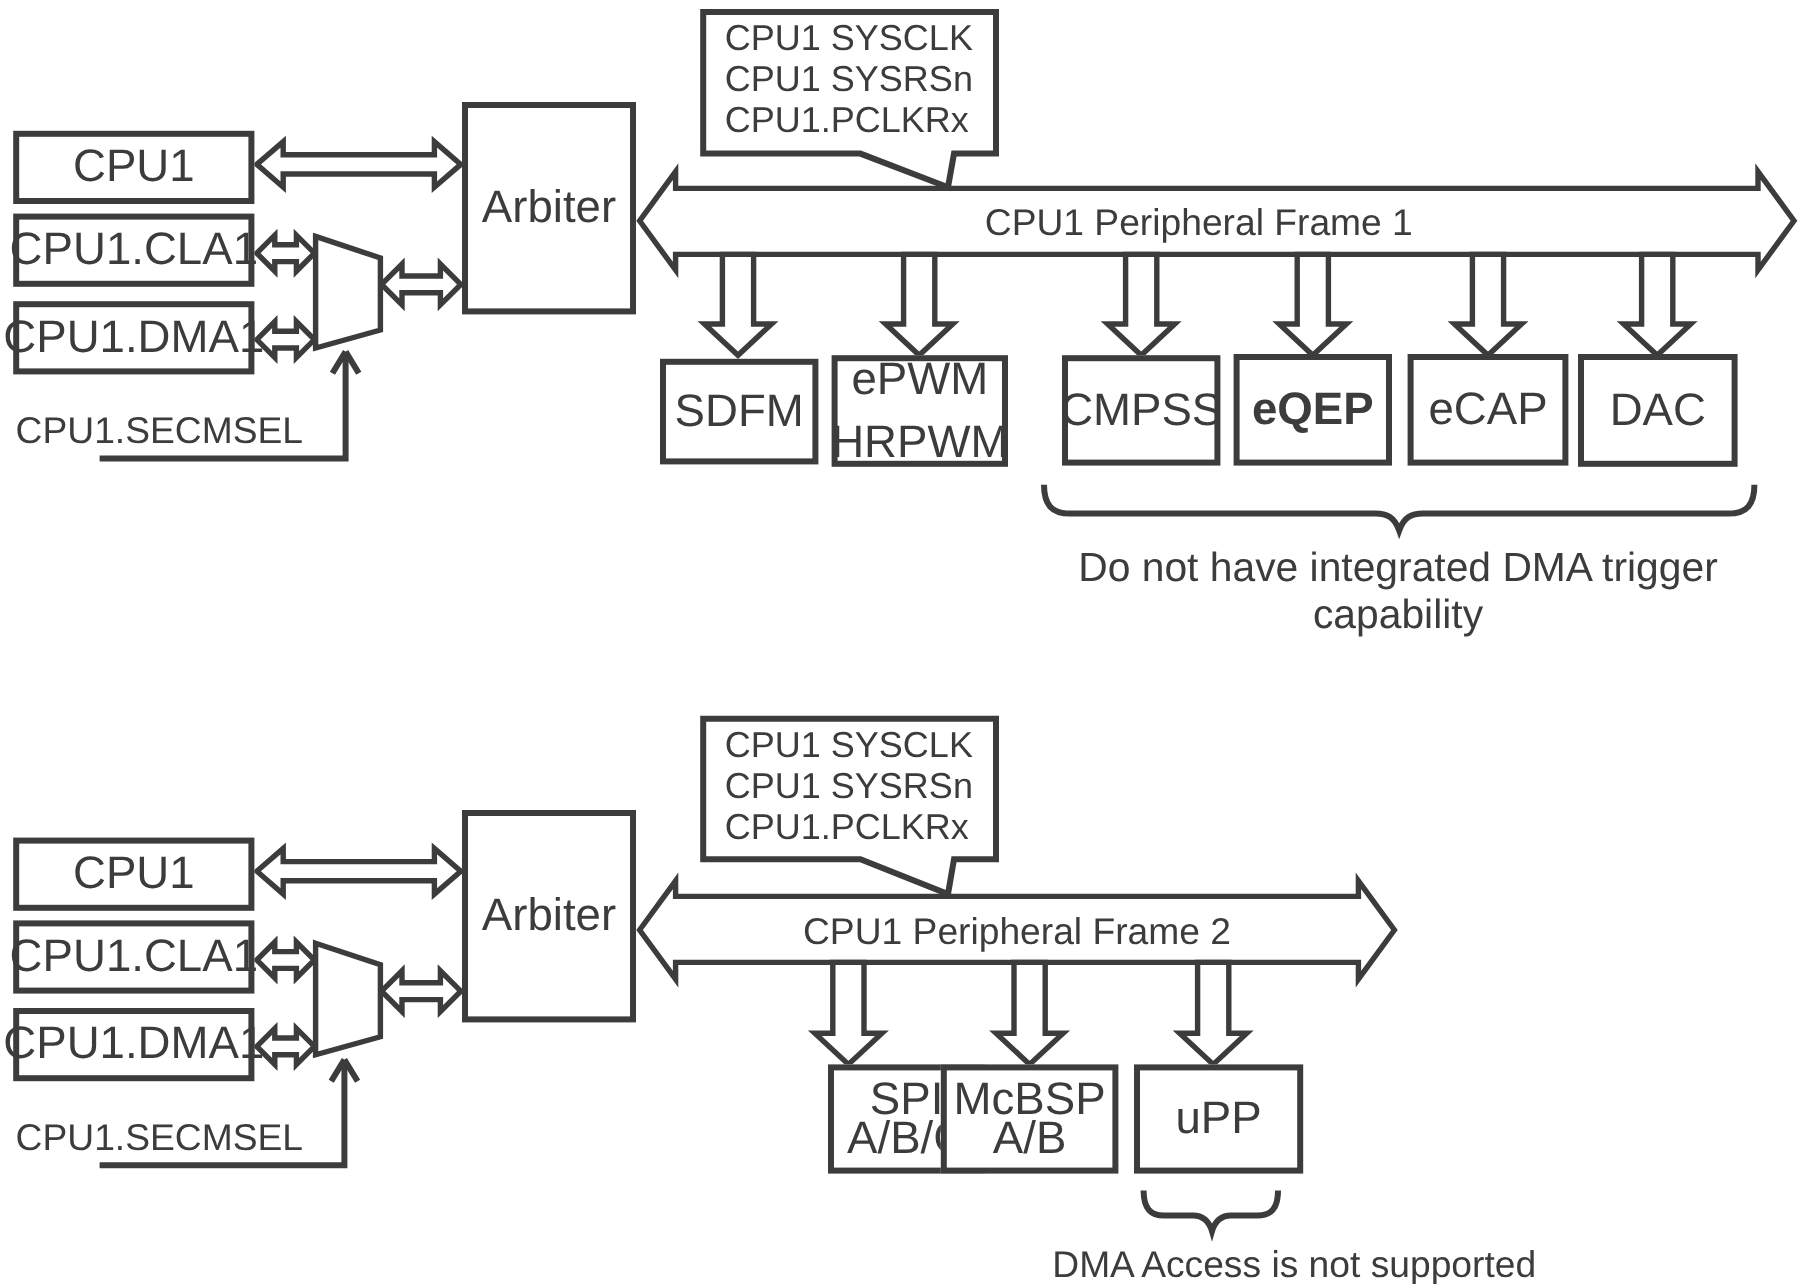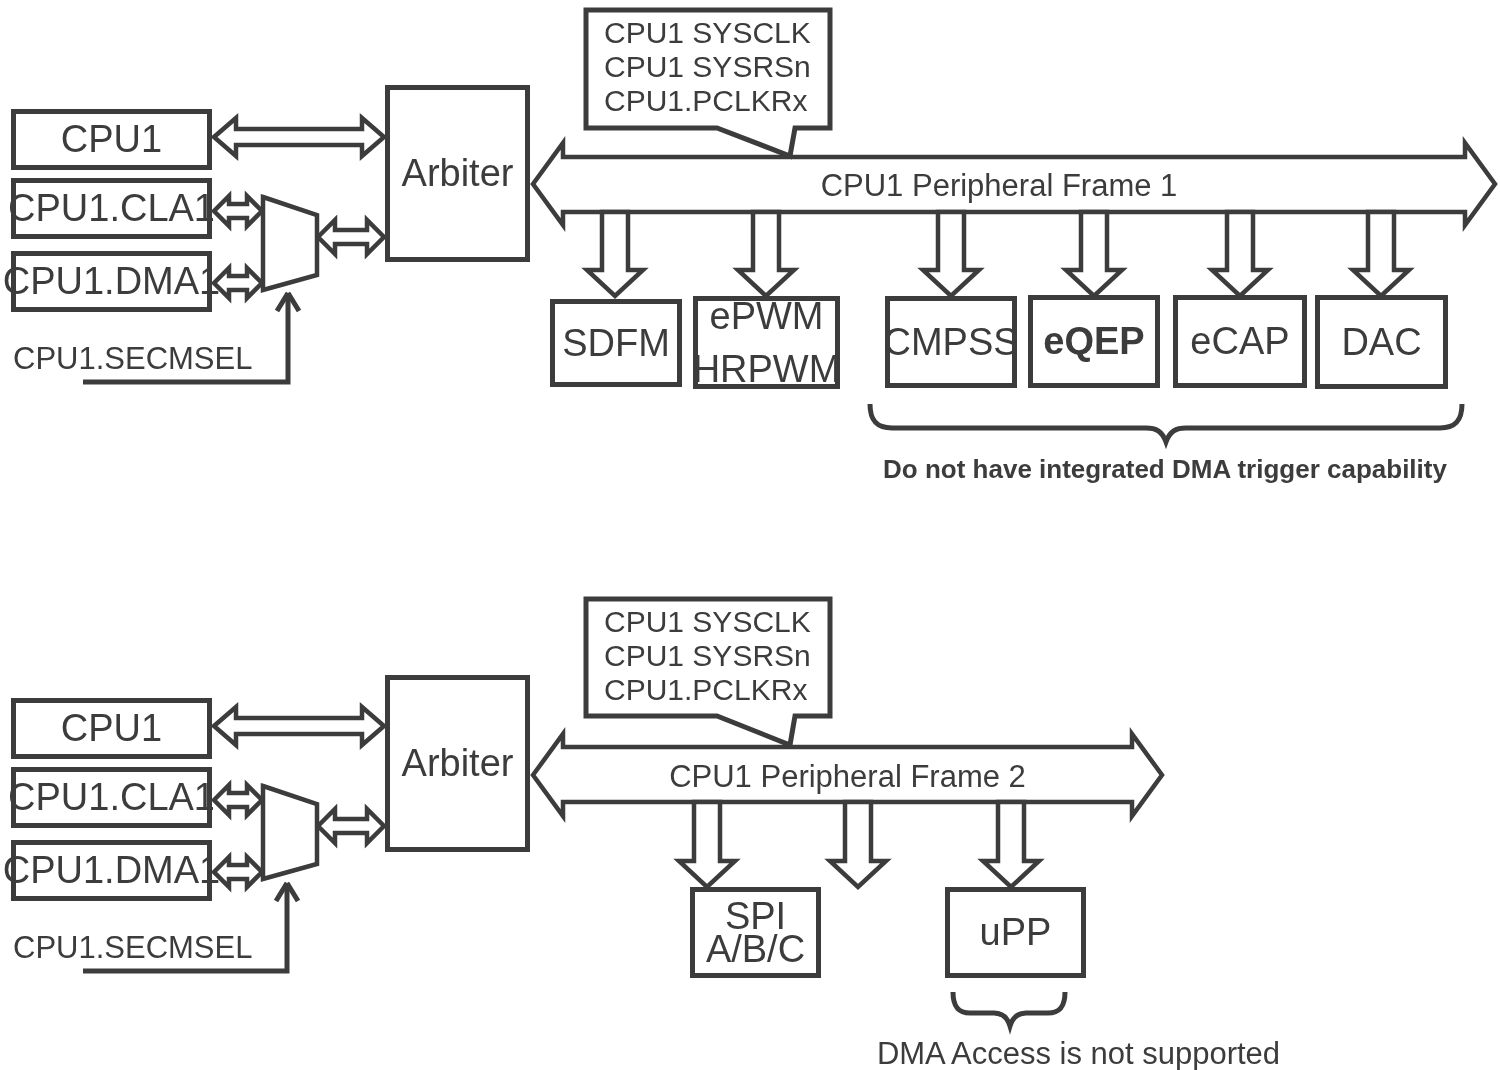--- a/index.html
+++ b/index.html
@@ -14,21 +14,21 @@
   .thick{ stroke-width:5; }
   .box{
     position:absolute; box-sizing:border-box; border:5px solid var(--ink);
     background:#fff; display:flex; flex-direction:column; align-items:center;
     justify-content:center; text-align:right; font-size:38px; line-height:33px;
   }
   .buslabel{ position:absolute; text-align:center; font-size:31px; }
   .callout-text{ position:absolute; font-size:30px; line-height:34px; }
   .sig{ position:absolute; font-size:31px; }
   .note{ position:absolute; text-align:center; }
-  .note1{ font-size:26px;font-weight:bold; }
+  .note1{ font-size:34px; }
   .note2{ font-size:31px; }
 </style>
 </head>
 <body>
 
 <div id="stage">
 
   <svg id="wires" width="1500" height="1070" viewBox="0 0 1500 1070">
 
     <g>
@@ -140,19 +140,23 @@
     <div>CPU1 SYSRSn</div>
     <div>CPU1.PCLKRx</div>
   </div>
 
   <div class="buslabel" style="left:533px; top:759px; width:629px;">CPU1 Peripheral Frame 2</div>
 
   <div class="box" style="left:642px; top:887px; width:131px; height:91px;margin-left:48px;">
     <span>SPI</span>
     <span>A/B/C</span>
   </div>
+  <div class="box" style="left:784px; top:887px; width:148px; height:91px;">
+    <span>McBSP</span>
+    <span>A/B</span>
+  </div>
   <div class="box" style="left:945px; top:887px; width:141px; height:91px;">
     <span>uPP</span>
   </div>
 
   <div class="note note2" style="left:855px; top:1036px; width:447px;">DMA Access is not supported</div>
 
 </div>
 
 </body></html>

